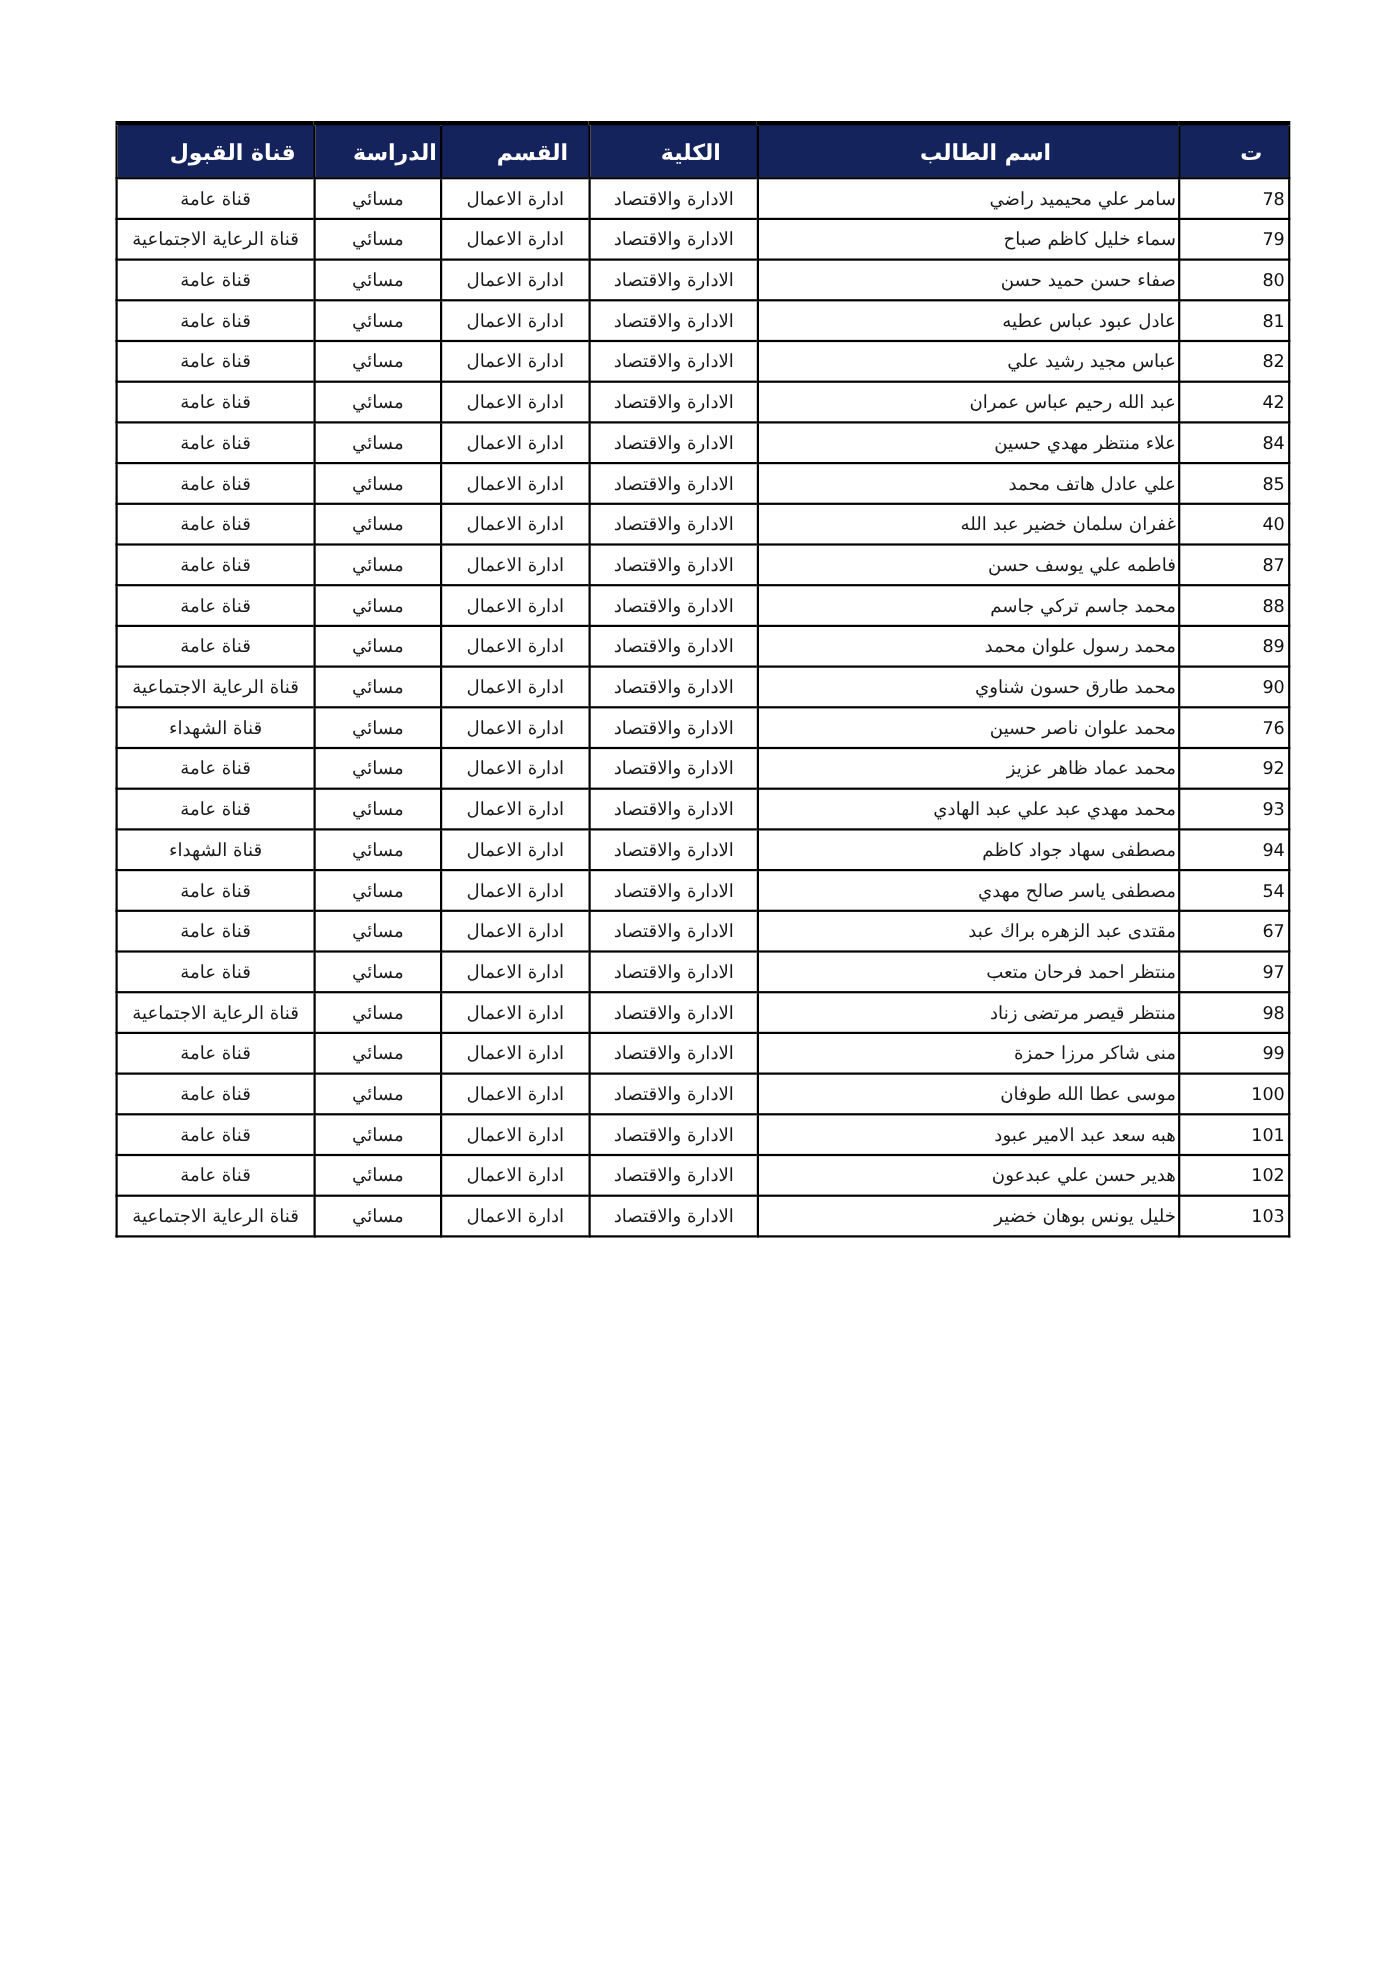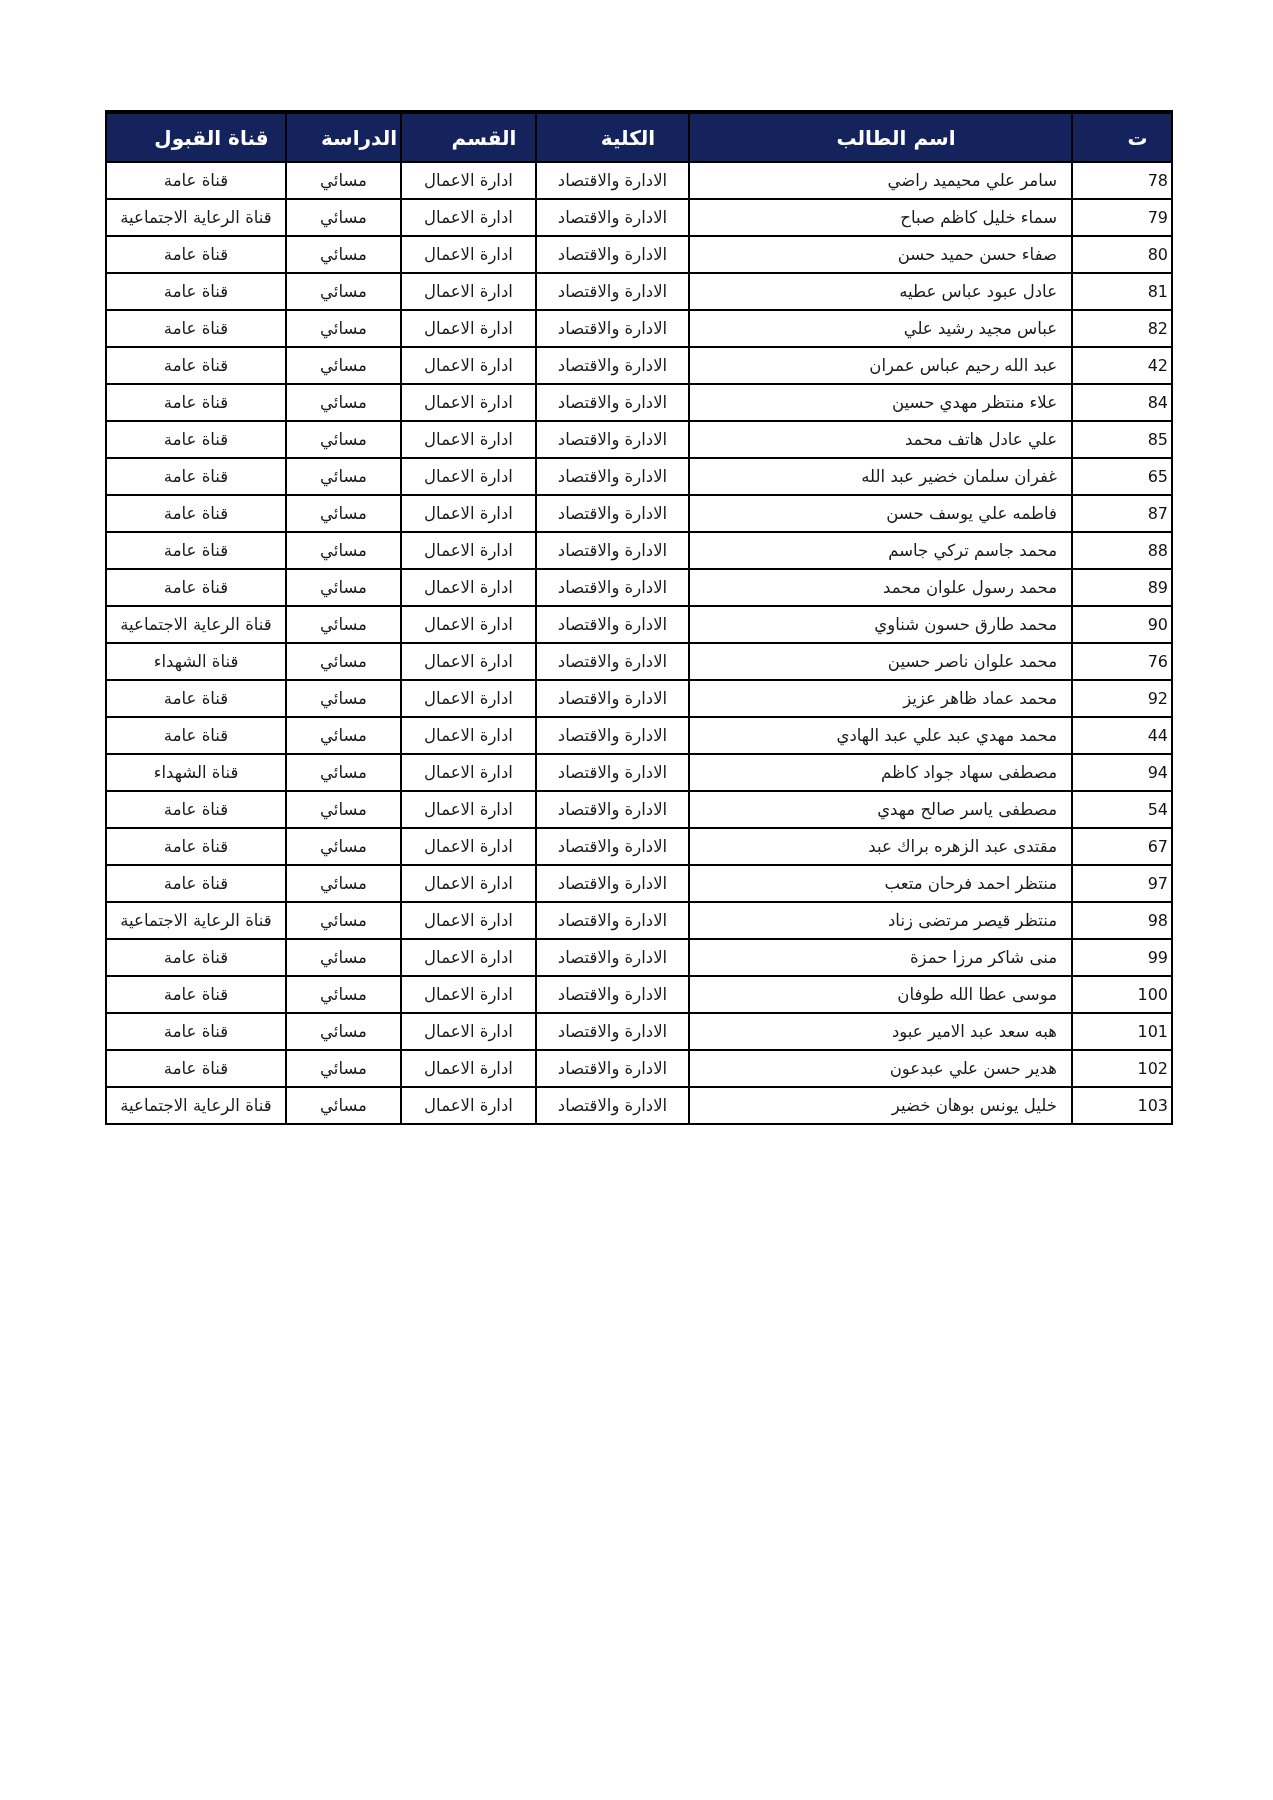--- a/index.html
+++ b/index.html
@@ -52,21 +52,21 @@
   }
   table.students tbody td {
     height: 35px;
     font-size: 16.5px;
     color: #1a1a1a;
     background: #ffffff;
     padding: 0 3px;
   }
   table.students tbody td.col-name {
     text-align: right;
-    padding-right: 14px;
+    padding-right: 2px;
   }
   table.students tbody td.col-index {
     font-size: 16px;
     color: #111111;
     text-align: right;
   }
 </style>
 </head>
 <body style="background: rgb(255, 255, 255);">
 
@@ -149,21 +149,21 @@
         </tr>
         <tr>
           <td class="col-index">85</td>
           <td class="col-name">علي عادل هاتف محمد</td>
           <td class="col-college">الادارة والاقتصاد</td>
           <td class="col-department">ادارة الاعمال</td>
           <td class="col-study">مسائي</td>
           <td class="col-channel">قناة عامة</td>
         </tr>
         <tr>
-          <td class="col-index">65</td>
+          <td class="col-index">40</td>
           <td class="col-name">غفران سلمان خضير عبد الله</td>
           <td class="col-college">الادارة والاقتصاد</td>
           <td class="col-department">ادارة الاعمال</td>
           <td class="col-study">مسائي</td>
           <td class="col-channel">قناة عامة</td>
         </tr>
         <tr>
           <td class="col-index">87</td>
           <td class="col-name">فاطمه علي يوسف حسن</td>
           <td class="col-college">الادارة والاقتصاد</td>
@@ -205,21 +205,21 @@
         </tr>
         <tr>
           <td class="col-index">92</td>
           <td class="col-name">محمد عماد ظاهر عزيز</td>
           <td class="col-college">الادارة والاقتصاد</td>
           <td class="col-department">ادارة الاعمال</td>
           <td class="col-study">مسائي</td>
           <td class="col-channel">قناة عامة</td>
         </tr>
         <tr>
-          <td class="col-index">44</td>
+          <td class="col-index">93</td>
           <td class="col-name">محمد مهدي عبد علي عبد الهادي</td>
           <td class="col-college">الادارة والاقتصاد</td>
           <td class="col-department">ادارة الاعمال</td>
           <td class="col-study">مسائي</td>
           <td class="col-channel">قناة عامة</td>
         </tr>
         <tr>
           <td class="col-index">94</td>
           <td class="col-name">مصطفى سهاد جواد كاظم</td>
           <td class="col-college">الادارة والاقتصاد</td>

